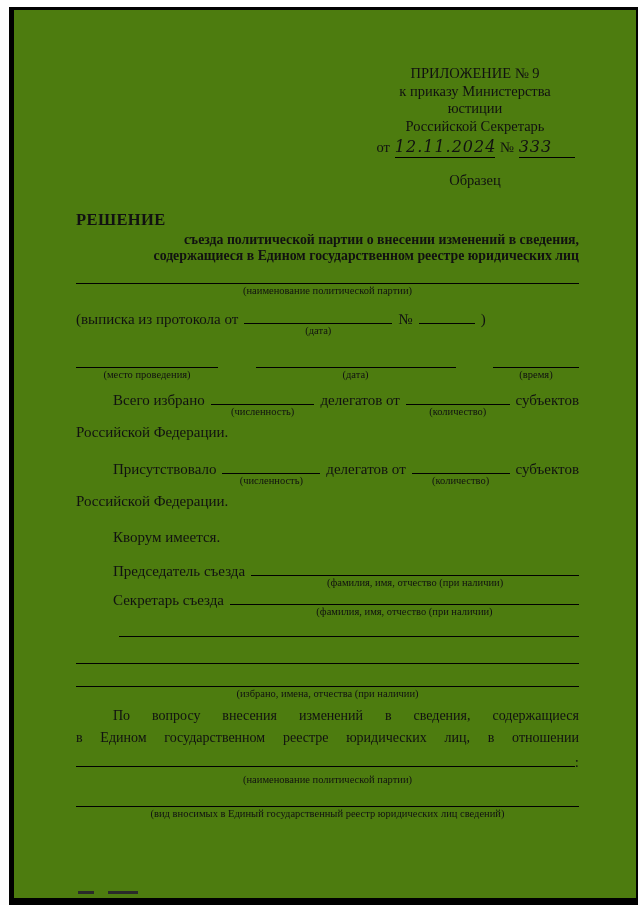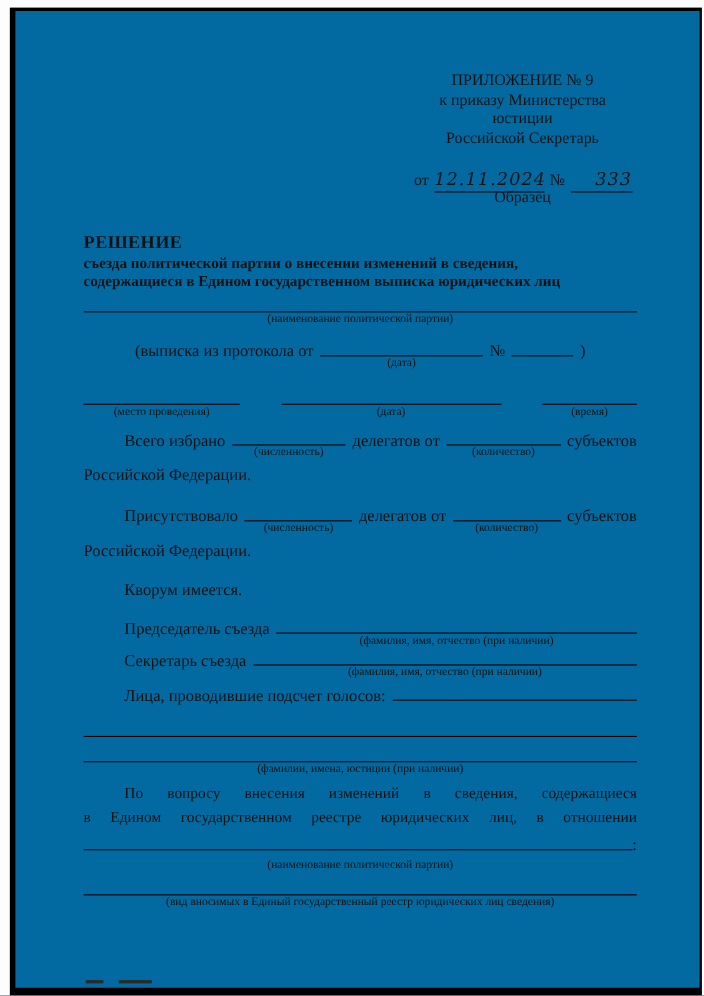--- a/index.html
+++ b/index.html
@@ -2,43 +2,43 @@
 <html><head>
 <meta charset="utf-8">
 <style>
   html,body{margin:0;padding:0}
   body{
     width:640px;height:905px;background:#fdfdfd;position:relative;
     font-family:"Liberation Serif","DejaVu Serif",serif;color:#111;
     -webkit-font-smoothing:antialiased;
   }
   .frame{
-    position:absolute;left:9px;top:7px;width:622px;height:888px;background:#0369a1;
+    position:absolute;left:9px;top:7px;width:622px;height:888px;background:#4d7c0f;
     border-top:3px solid #000;border-left:5px solid #000;
     border-right:2px solid #000;border-bottom:7px solid #000;
   }
   .content{position:absolute;inset:0;padding:55px 57px 0 62px;font-size:15px;line-height:19px}
 
   
   .hdr{width:208px;margin-left:auto;text-align:center;font-size:14.5px;line-height:17.5px}
   .dateline{display:flex;align-items:baseline;justify-content:center;margin-top:3px;height:23px}
   .dateline > span[data-bind]{margin:0 3px}
-  .hwfield{display:inline-block;border-bottom:1.5px solid #000;text-align:right;margin:16px 2px}
+  .hwfield{display:inline-block;border-bottom:1.5px solid #000;text-align:left;margin:0 2px}
   .hw{font-family:"DejaVu Serif",serif;font-style:italic;font-size:16px;letter-spacing:1px;white-space:nowrap}
   .sample{margin-top:11px;height:18px}
 
   
   .heading{margin-top:20px;text-align:left;font-weight:bold;font-size:16.5px;letter-spacing:.4px;line-height:20px}
-  .sub{text-align:left;font-weight:bold;font-size:13.8px;line-height:16px}
+  .sub{text-align:right;font-weight:bold;font-size:13.8px;line-height:16px}
   .sub.first{margin-top:2px}
 
   
   .row{display:flex;align-items:baseline;white-space:nowrap}
   .row > span{flex-shrink:0}
-  .centered{justify-content:center}
+  .centered{}
   .indent{padding-left:37px}
   .line{white-space:nowrap}
   .field{display:flex;flex-direction:column;min-width:0}
   .grow{flex:1 1 0}
   .w100{width:100%}
   .mx{margin:0 6px}
   .ml{margin-left:6px}
   .blank{height:13px;border-bottom:1px solid #000}
   .cap{font-size:10.5px;line-height:12px;text-align:center;white-space:nowrap;font-weight:normal;padding-top:1px}
   .capline{font-size:10.5px;line-height:12px;text-align:center;margin-top:2px}
@@ -83,21 +83,21 @@
         <span data-bind="header.from_label">от</span>
         <span class="hwfield" style="width:100px"><span class="hw" data-bind="header.order_date">12.11.2024</span></span>
         <span data-bind="header.number_sign">№</span>
         <span class="hwfield" style="width:56px"><span class="hw" data-bind="header.order_number">333</span></span>
       </div>
       <div class="sample" data-bind="header.sample_label">Образец</div>
     </div>
 
     <div class="heading" data-bind="title.heading">РЕШЕНИЕ</div>
     <div class="sub first" data-bind="title.subtitle_line1">съезда политической партии о внесении изменений в сведения,</div>
-    <div class="sub" data-bind="title.subtitle_line2">содержащиеся в Едином государственном выписка юридических лиц</div>
+    <div class="sub" data-bind="title.subtitle_line2">содержащиеся в Едином государственном реестре юридических лиц</div>
 
     <div class="field w100 mtparty">
       <div class="blank"></div>
       <div class="cap" data-bind="captions.party_name">(наименование политической партии)</div>
     </div>
 
     <div class="row centered mtproto">
       <span data-bind="body.protocol_prefix">(выписка из протокола от</span>
       <span class="field mx" style="width:148px">
         <span class="blank"></span>
@@ -167,48 +167,47 @@
 
     <div class="row indent mtsec">
       <span data-bind="body.secretary_label">Секретарь съезда</span>
       <span class="field grow ml">
         <span class="blank"></span>
         <span class="cap" data-bind="captions.fio">(фамилия, имя, отчество (при наличии)</span>
       </span>
     </div>
 
     <div class="row indent mtcount">
-      <span data-bind="body.counters_label">Лица, проводившие подсчет голосов:</span>
       <span class="field grow ml">
         <span class="blank"></span>
       </span>
     </div>
 
     <div class="field w100 mtnames1">
       <div class="blank"></div>
     </div>
     <div class="field w100 mtnames2">
       <div class="blank"></div>
-      <div class="cap" data-bind="captions.fio_plural">(фамилии, имена, юстиции (при наличии)</div>
+      <div class="cap" data-bind="captions.fio_plural">(избрано, имена, отчества (при наличии)</div>
     </div>
 
     <div class="para para1 mtpara" data-bind="body.paragraph_line1">По вопросу внесения изменений в сведения, содержащиеся</div>
     <div class="para" data-bind="body.paragraph_line2">в Едином государственном реестре юридических лиц, в отношении</div>
 
     <div class="row mtcolon">
       <span class="field grow">
         <span class="blank"></span>
       </span>
       <span data-bind="body.colon">:</span>
     </div>
     <div class="capline" data-bind="captions.party_name">(наименование политической партии)</div>
 
     <div class="field w100 mtinfo">
       <div class="blank"></div>
-      <div class="cap" data-bind="captions.info_type">(вид вносимых в Единый государственный реестр юридических лиц сведения)</div>
+      <div class="cap" data-bind="captions.info_type">(вид вносимых в Единый государственный реестр юридических лиц сведений)</div>
     </div>
 
     <div class="fragment">
       <span class="dash" style="width:16px"></span>
       <span class="dash" style="width:30px"></span>
     </div>
 
   </div>
 </div>
 

